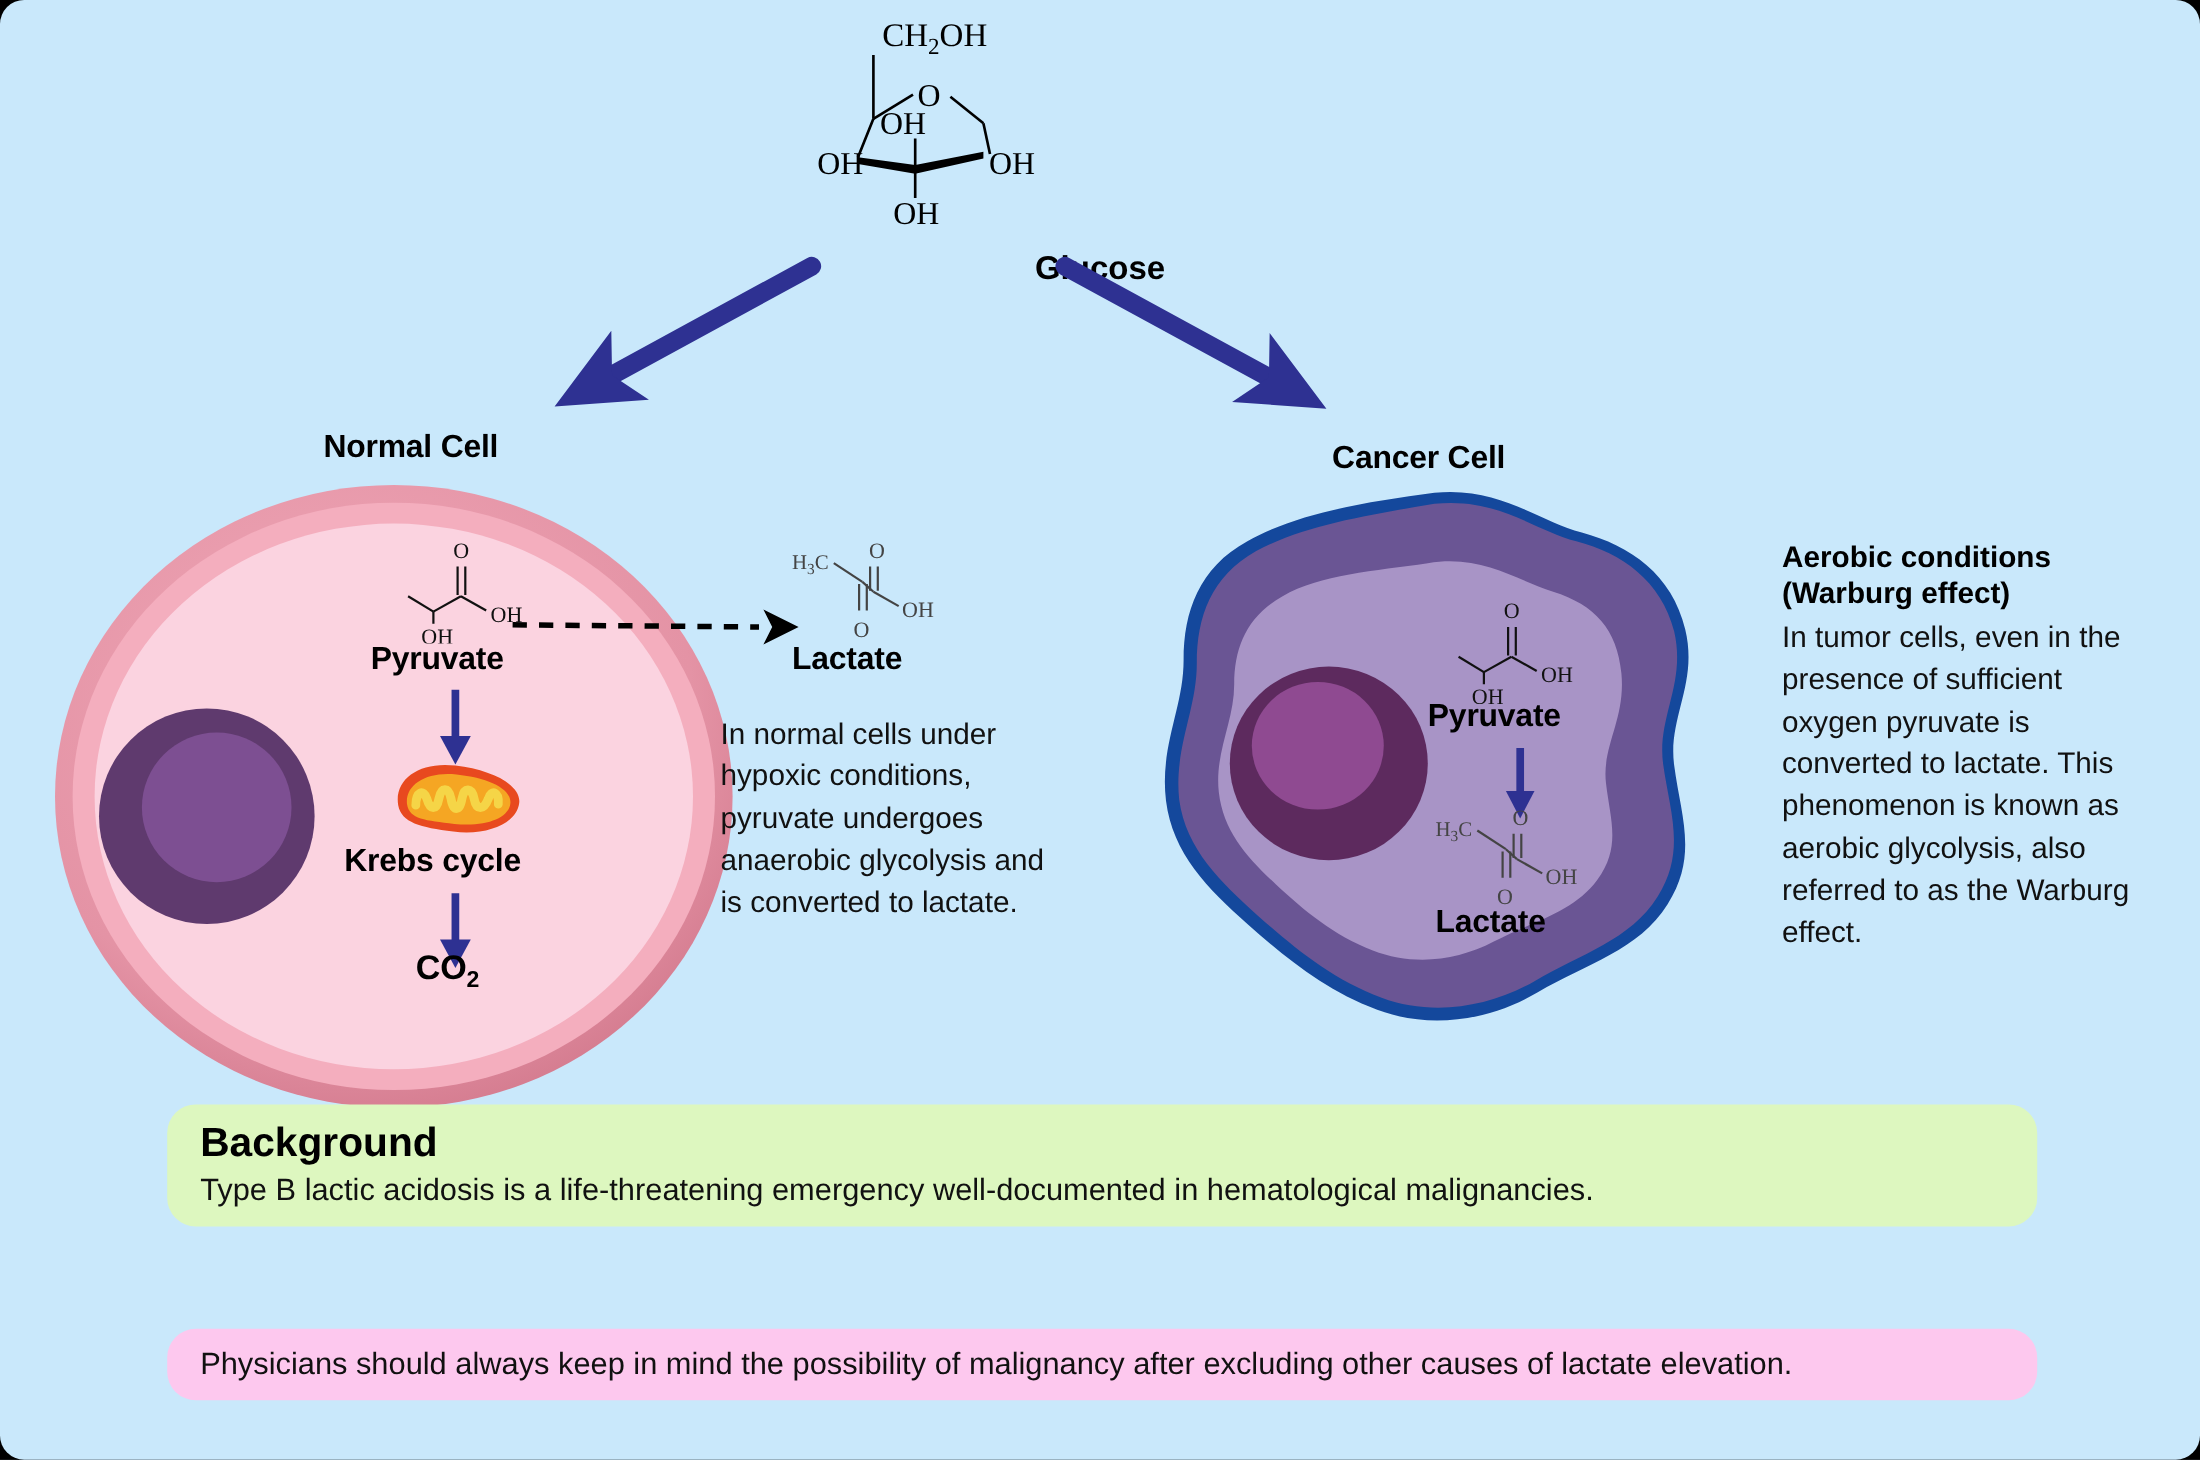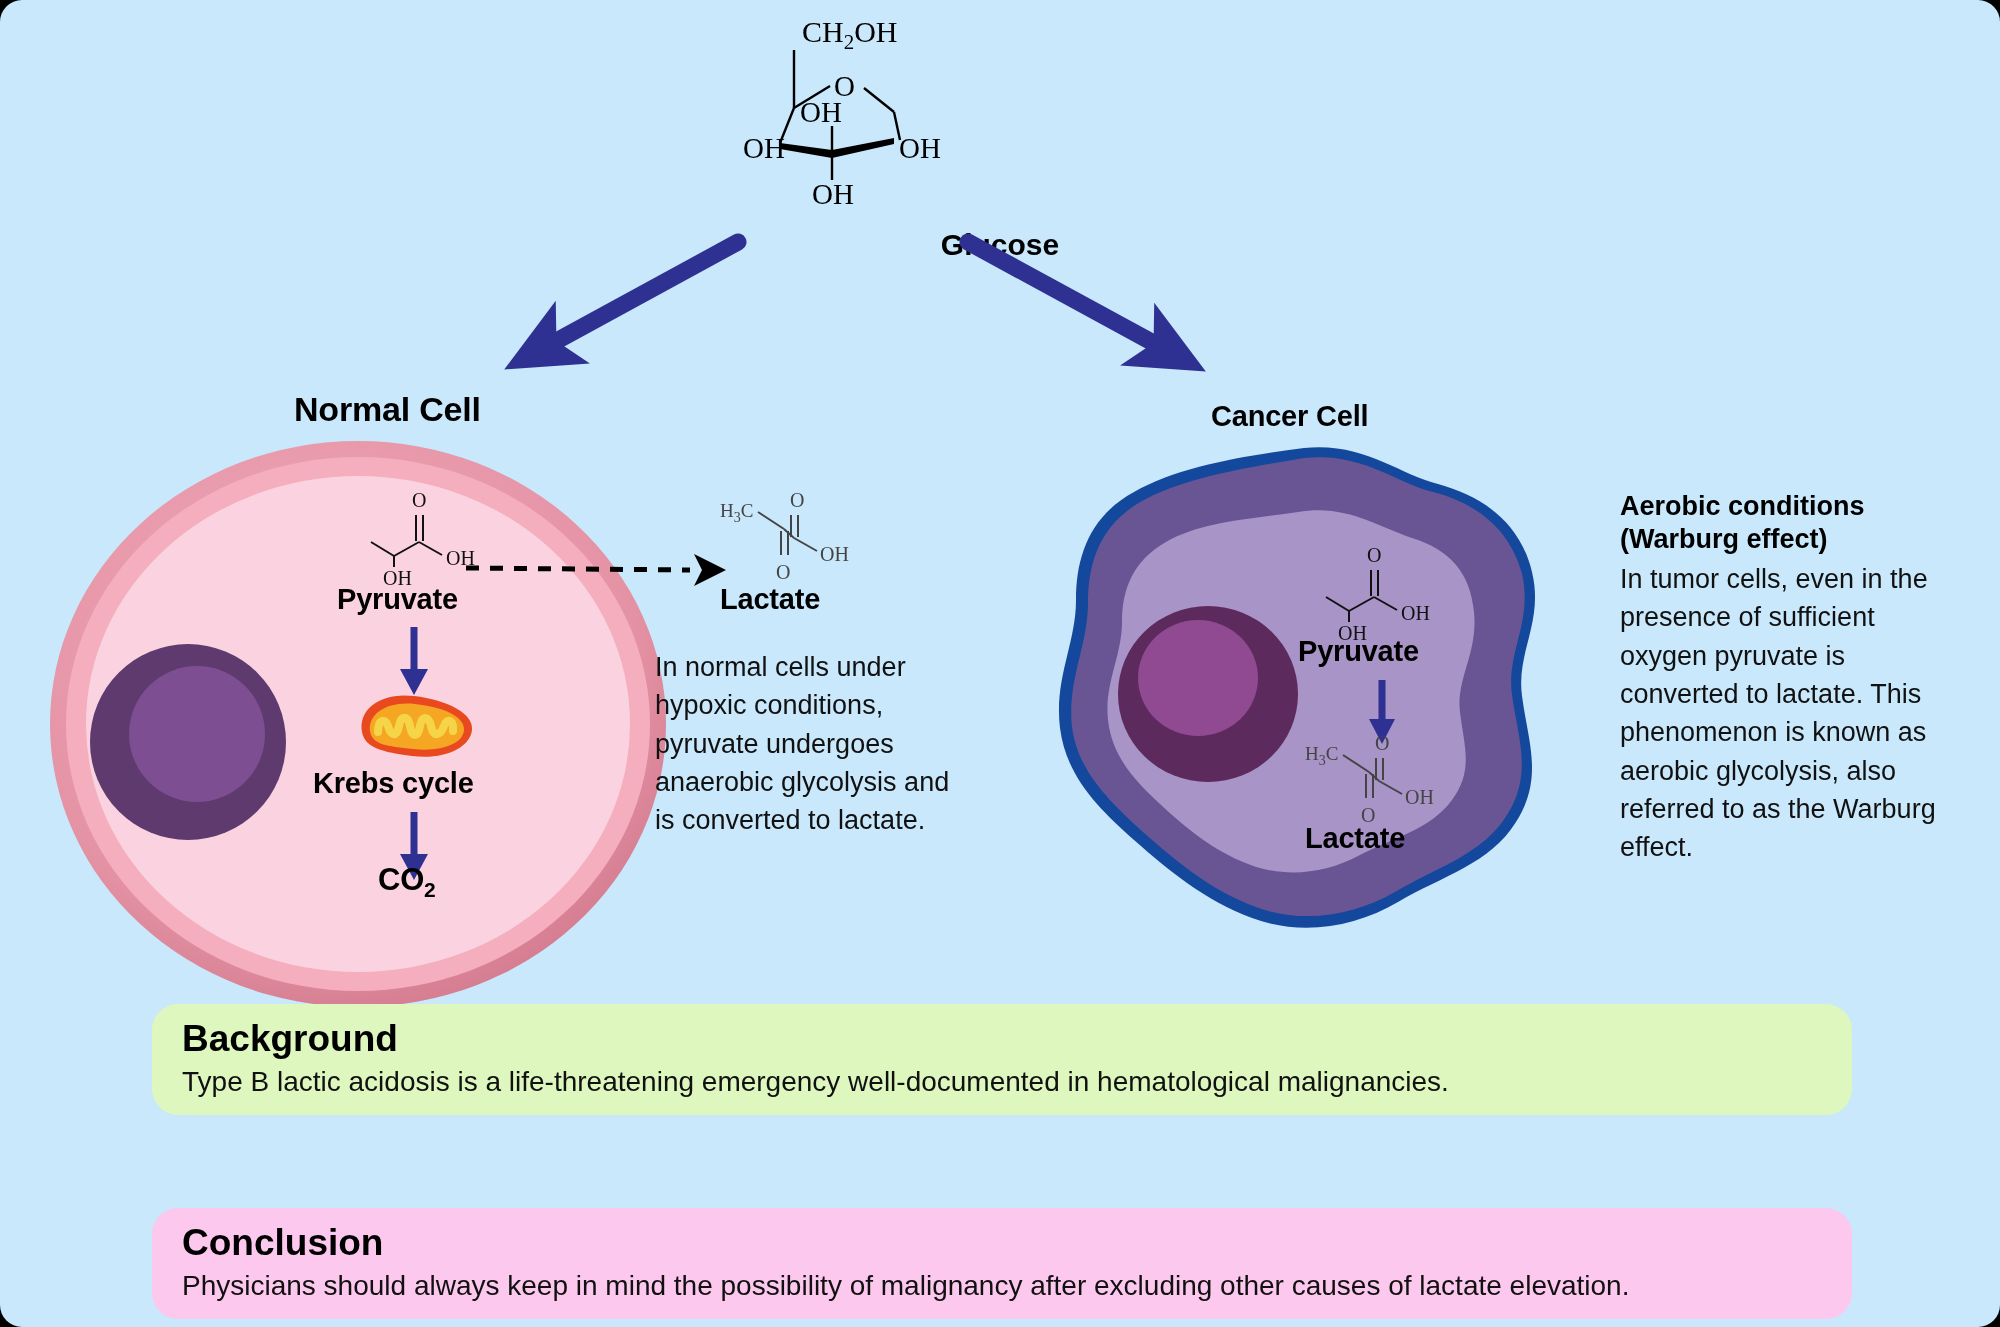--- a/index.html
+++ b/index.html
@@ -12,21 +12,21 @@
   .lbl{font-weight:bold;color:#000;letter-spacing:-0.2px;}
 
   
   #glucose-svg{left:742px;top:8px;}
   #glucose-label{left:0;top:228px;width:2000px;text-align:center;font-size:30px;}
 
   
   #split-arrows{left:0;top:0;}
 
   
-  #normal-title{left:294px;top:390px;font-size:34px;}
+  #normal-title{left:294px;top:390px;font-size:29px;}
   #cancer-title{left:1211px;top:400px;font-size:29px;}
 
   
   #normal-cell{left:40px;top:432px;}
   #nc-pyruvate-mol{left:370px;top:485px;}
   #nc-pyruvate-lbl{left:337px;top:583px;font-size:29px;}
   #nc-arrow1{left:394px;top:625px;}
   #nc-mito{left:352px;top:690px;}
   #nc-krebs-lbl{left:313px;top:767px;font-size:29px;}
   #nc-arrow2{left:394px;top:810px;}
@@ -238,17 +238,16 @@
       <span>(Warburg effect)</span>
     </div>
     <div id="warburg-body">In tumor cells, even in the presence of sufficient oxygen pyruvate is converted to lactate. This phenomenon is known as aerobic glycolysis, also referred to as the Warburg effect.</div>
   </div>
 
   <div class="banner" id="banner-0" style="background: rgb(221, 247, 191);">
     <h4>Background</h4>
     <p>Type B lactic acidosis is a life-threatening emergency well-documented in hematological malignancies.</p>
   </div>
   <div class="banner" id="banner-2" style="background: rgb(253, 200, 238);">
-    <h4>Conclusion</h4>
     <p>Physicians should always keep in mind the possibility of malignancy after excluding other causes of lactate elevation.</p>
   </div>
 
 </div>
 
 </body></html>

